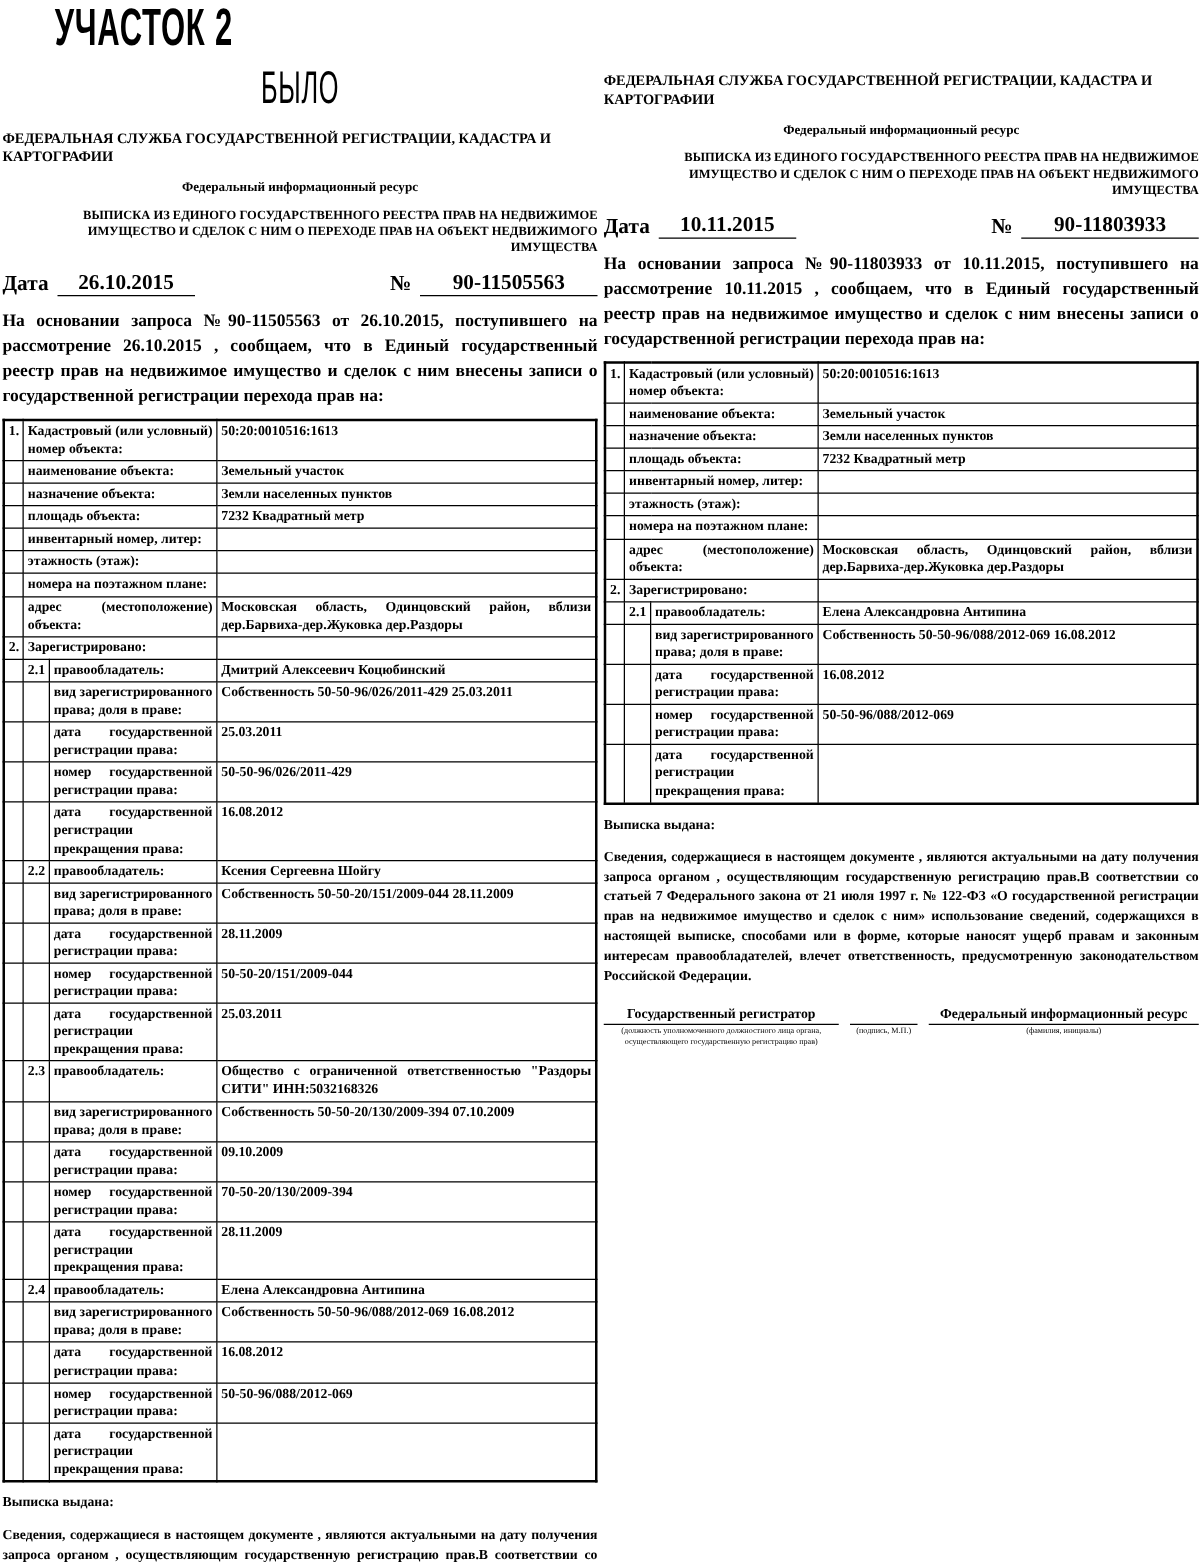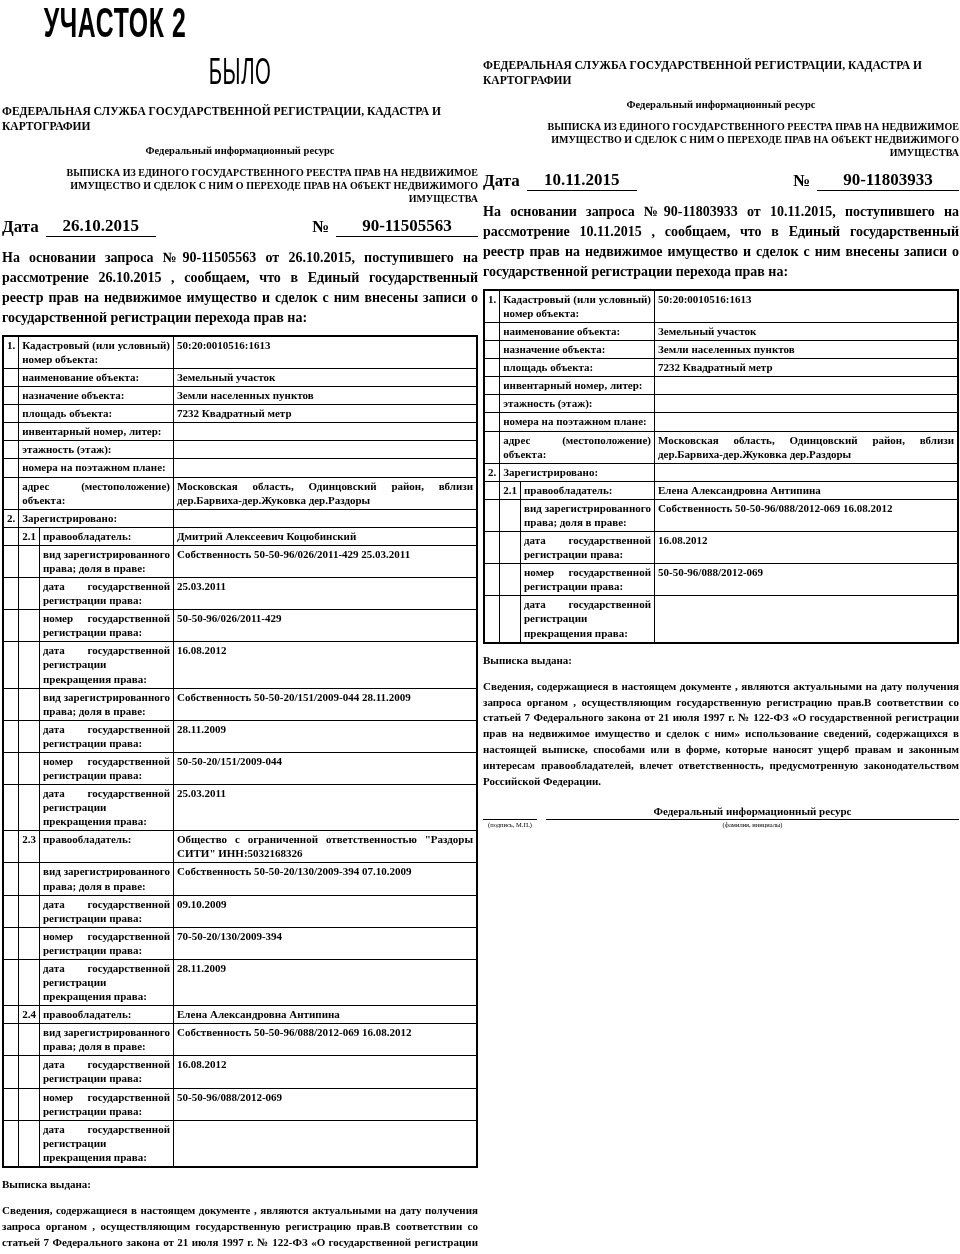--- a/index.html
+++ b/index.html
@@ -164,20 +164,26 @@
           </tr>
         <tr>
             <td class="c-num"></td>
             <td class="c-sub"></td>
             <td class="c-label">дата государственной регистрации прекращения права:</td>
             <td class="c-val">16.08.2012</td>
           </tr>
 
         <tr>
             <td class="c-num"></td>
+            <td class="c-sub">2.2</td>
+            <td class="c-label">правообладатель:</td>
+            <td class="c-val">Ксения Сергеевна Шойгу</td>
+          </tr>
+        <tr>
+            <td class="c-num"></td>
             <td class="c-sub"></td>
             <td class="c-label">вид зарегистрированного права; доля в праве:</td>
             <td class="c-val">Собственность 50-50-20/151/2009-044 28.11.2009</td>
           </tr>
         <tr>
             <td class="c-num"></td>
             <td class="c-sub"></td>
             <td class="c-label">дата государственной регистрации права:</td>
             <td class="c-val">28.11.2009</td>
           </tr>
@@ -361,20 +367,24 @@
             <td class="c-label">дата государственной регистрации прекращения права:</td>
             <td class="c-val"></td>
           </tr>
       </tbody>
     </table>
 
     <div class="issued">Выписка выдана:</div>
     <div class="legal">Сведения, содержащиеся в настоящем документе , являются актуальными на дату получения запроса органом , осуществляющим государственную регистрацию прав.В соответствии со статьей 7 Федерального закона от 21 июля 1997 г. № 122-ФЗ «О государственной регистрации прав на недвижимое имущество и сделок с ним» использование сведений, содержащихся в настоящей выписке, способами или в форме, которые наносят ущерб правам и законным интересам правообладателей, влечет ответственность, предусмотренную законодательством Российской Федерации.</div>
 
     <div class="sig-row">
+      <div class="sig-col s1">
+        <div class="sig-line">Государственный регистратор</div>
+        <div class="sig-cap">(должность уполномоченного должностного лица органа, осуществляющего государственную регистрацию прав)</div>
+      </div>
       <div class="sig-col s2">
         <div class="sig-line">&nbsp;</div>
         <div class="sig-cap">(подпись, М.П.)</div>
       </div>
       <div class="sig-col s3">
         <div class="sig-line">Федеральный информационный ресурс</div>
         <div class="sig-cap">(фамилия, инициалы)</div>
       </div>
     </div>
   </div>

